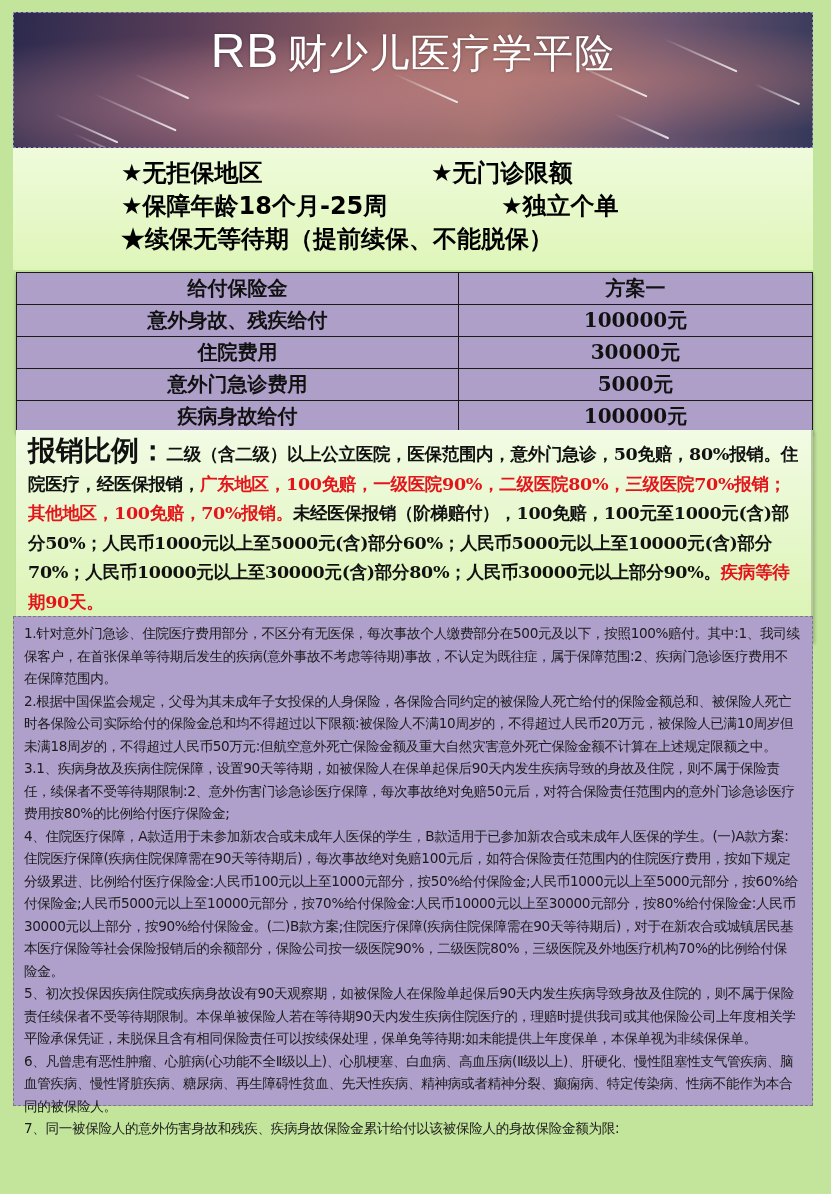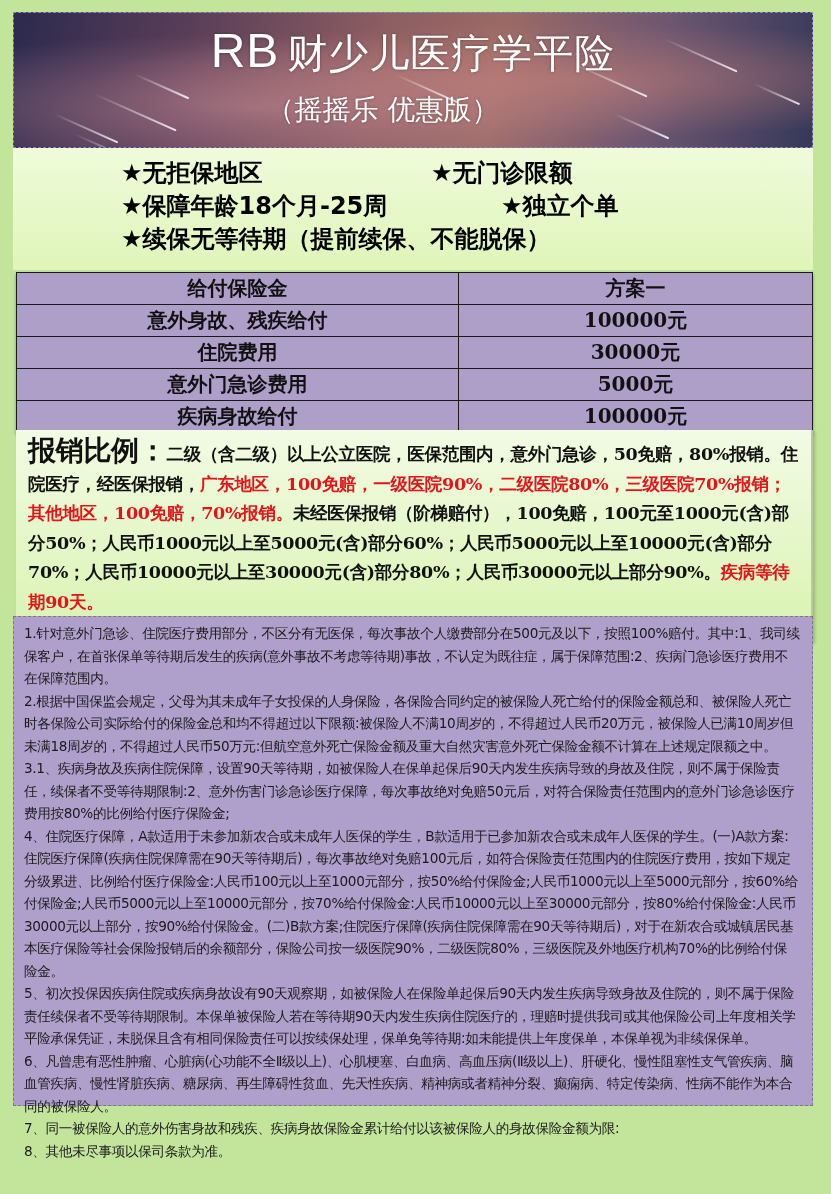--- a/index.html
+++ b/index.html
@@ -87,29 +87,28 @@
   <div class="streak" style="left:120px;top:60px;width:60px;"></div>
   <div class="streak" style="left:60px;top:120px;width:80px;"></div>
   <div class="streak" style="left:380px;top:60px;width:70px;"></div>
   <div class="streak" style="left:560px;top:50px;width:80px;"></div>
   <div class="streak" style="left:650px;top:25px;width:80px;"></div>
   <div class="streak" style="left:740px;top:70px;width:50px;"></div>
   <div class="streak" style="left:600px;top:100px;width:60px;"></div>
   <div class="hero-title">
     <span class="rb">RB</span><span>财少儿医疗学平险</span>
   </div>
-  <div class="hero-sub">（摇摇乐 优惠版）</div>
 </div>
 
 <div class="features">
   <div class="feat" style="left:108px;top:10px;">★无拒保地区</div>
   <div class="feat" style="left:418px;top:10px;">★无门诊限额</div>
   <div class="feat" style="left:108px;top:43px;">★保障年龄18个月-25周</div>
   <div class="feat" style="left:488px;top:43px;">★独立个单</div>
-  <div class="feat" style="left:108px;top:76px;">★续保无等待期（提前续保、不能脱保）</div>
+  <div class="feat" style="left:108px;top:76px;font-family:Liberation Serif, serif;">★续保无等待期（提前续保、不能脱保）</div>
 </div>
 
 <table class="cov">
   <tbody>
       <tr>
     <td class="c1">给付保险金</td>
     <td>方案一</td>
   </tr>
   <tr>
     <td class="c1">意外身故、残疾给付</td>
@@ -135,14 +134,13 @@
 </div>
 
 <div class="notes">
   <p>1.针对意外门急诊、住院医疗费用部分，不区分有无医保，每次事故个人缴费部分在500元及以下，按照100%赔付。其中:1、我司续保客户，在首张保单等待期后发生的疾病(意外事故不考虑等待期)事故，不认定为既往症，属于保障范围:2、疾病门急诊医疗费用不在保障范围内。</p>
   <p>2.根据中国保监会规定，父母为其未成年子女投保的人身保险，各保险合同约定的被保险人死亡给付的保险金额总和、被保险人死亡时各保险公司实际给付的保险金总和均不得超过以下限额:被保险人不满10周岁的，不得超过人民币20万元，被保险人已满10周岁但未满18周岁的，不得超过人民币50万元:但航空意外死亡保险金额及重大自然灾害意外死亡保险金额不计算在上述规定限额之中。</p>
   <p>3.1、疾病身故及疾病住院保障，设置90天等待期，如被保险人在保单起保后90天内发生疾病导致的身故及住院，则不属于保险责任，续保者不受等待期限制:2、意外伤害门诊急诊医疗保障，每次事故绝对免赔50元后，对符合保险责任范围内的意外门诊急诊医疗费用按80%的比例给付医疗保险金;</p>
   <p>4、住院医疗保障，A款适用于未参加新农合或未成年人医保的学生，B款适用于已参加新农合或未成年人医保的学生。(一)A款方案:住院医疗保障(疾病住院保障需在90天等待期后)，每次事故绝对免赔100元后，如符合保险责任范围内的住院医疗费用，按如下规定分级累进、比例给付医疗保险金:人民币100元以上至1000元部分，按50%给付保险金;人民币1000元以上至5000元部分，按60%给付保险金;人民币5000元以上至10000元部分，按70%给付保险金:人民币10000元以上至30000元部分，按80%给付保险金:人民币30000元以上部分，按90%给付保险金。(二)B款方案;住院医疗保障(疾病住院保障需在90天等待期后)，对于在新农合或城镇居民基本医疗保险等社会保险报销后的余额部分，保险公司按一级医院90%，二级医院80%，三级医院及外地医疗机构70%的比例给付保险金。</p>
   <p>5、初次投保因疾病住院或疾病身故设有90天观察期，如被保险人在保险单起保后90天内发生疾病导致身故及住院的，则不属于保险责任续保者不受等待期限制。本保单被保险人若在等待期90天内发生疾病住院医疗的，理赔时提供我司或其他保险公司上年度相关学平险承保凭证，未脱保且含有相同保险责任可以按续保处理，保单免等待期:如未能提供上年度保单，本保单视为非续保保单。</p>
   <p>6、凡曾患有恶性肿瘤、心脏病(心功能不全Ⅱ级以上)、心肌梗塞、白血病、高血压病(Ⅱ级以上)、肝硬化、慢性阻塞性支气管疾病、脑血管疾病、慢性肾脏疾病、糖尿病、再生障碍性贫血、先天性疾病、精神病或者精神分裂、癫痫病、特定传染病、性病不能作为本合同的被保险人。</p>
   <p>7、同一被保险人的意外伤害身故和残疾、疾病身故保险金累计给付以该被保险人的身故保险金额为限:</p>
-  <p>8、其他未尽事项以保司条款为准。</p>
 </div>
 
 </body></html>

